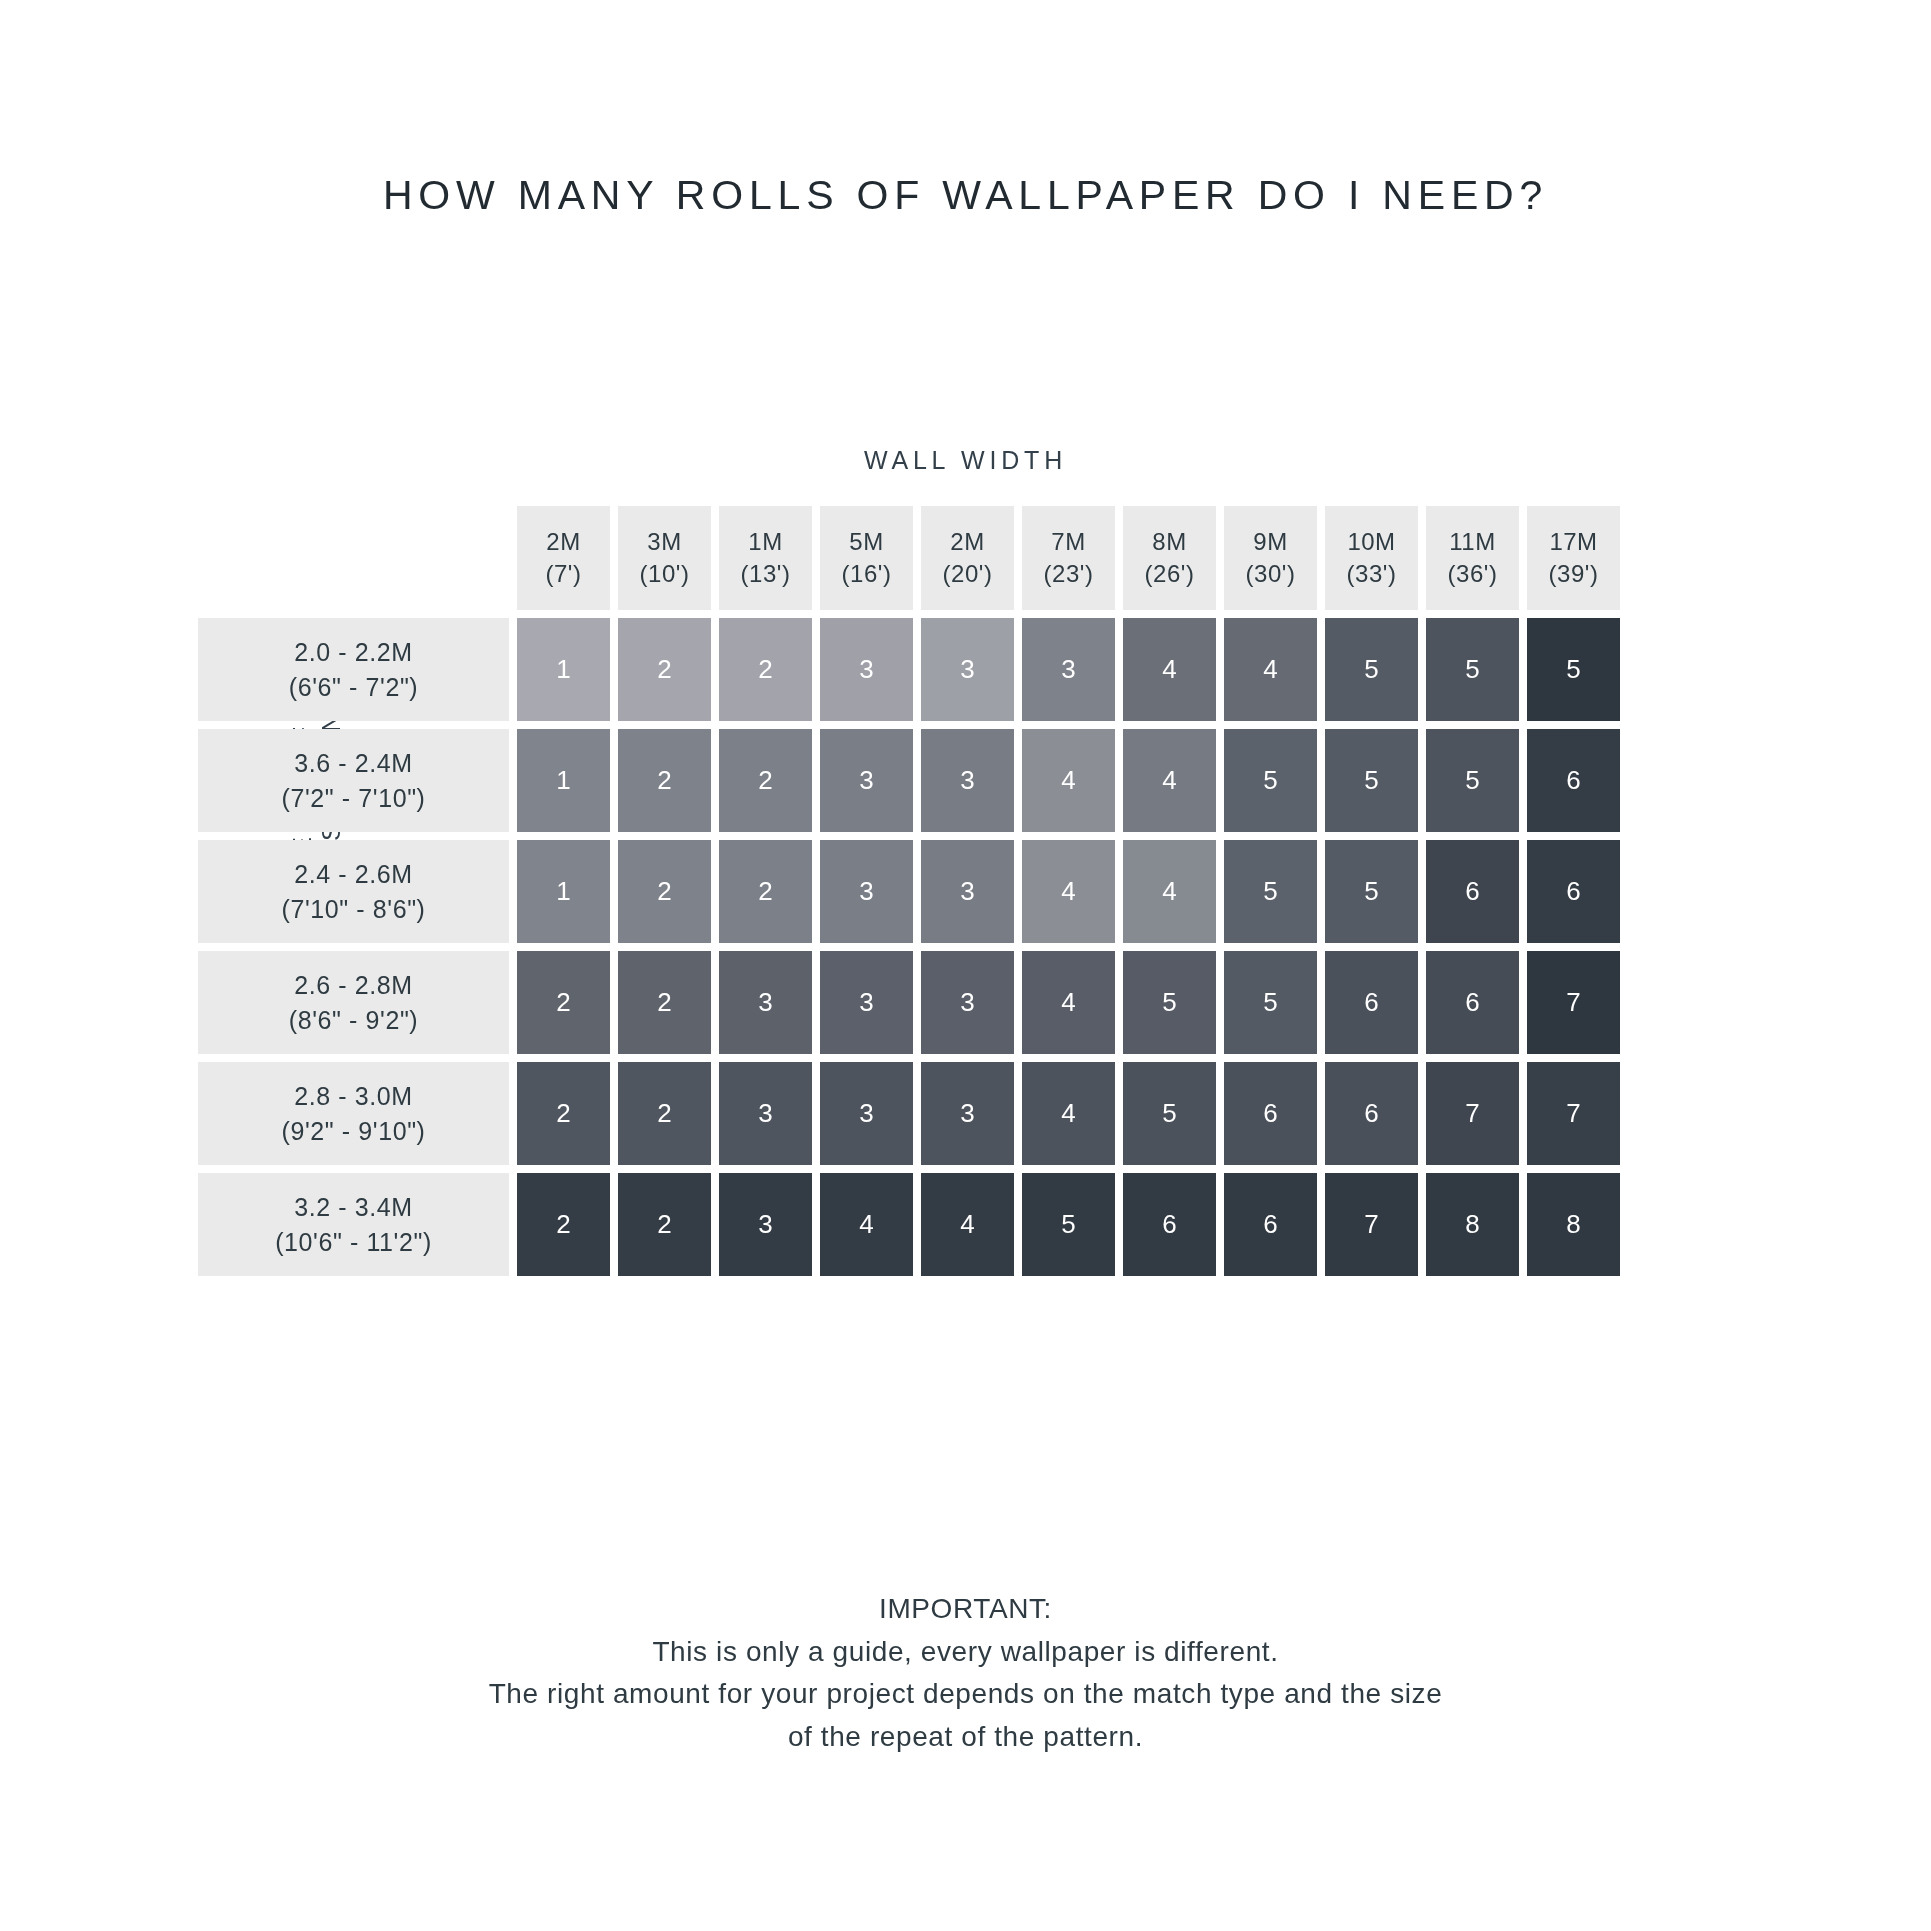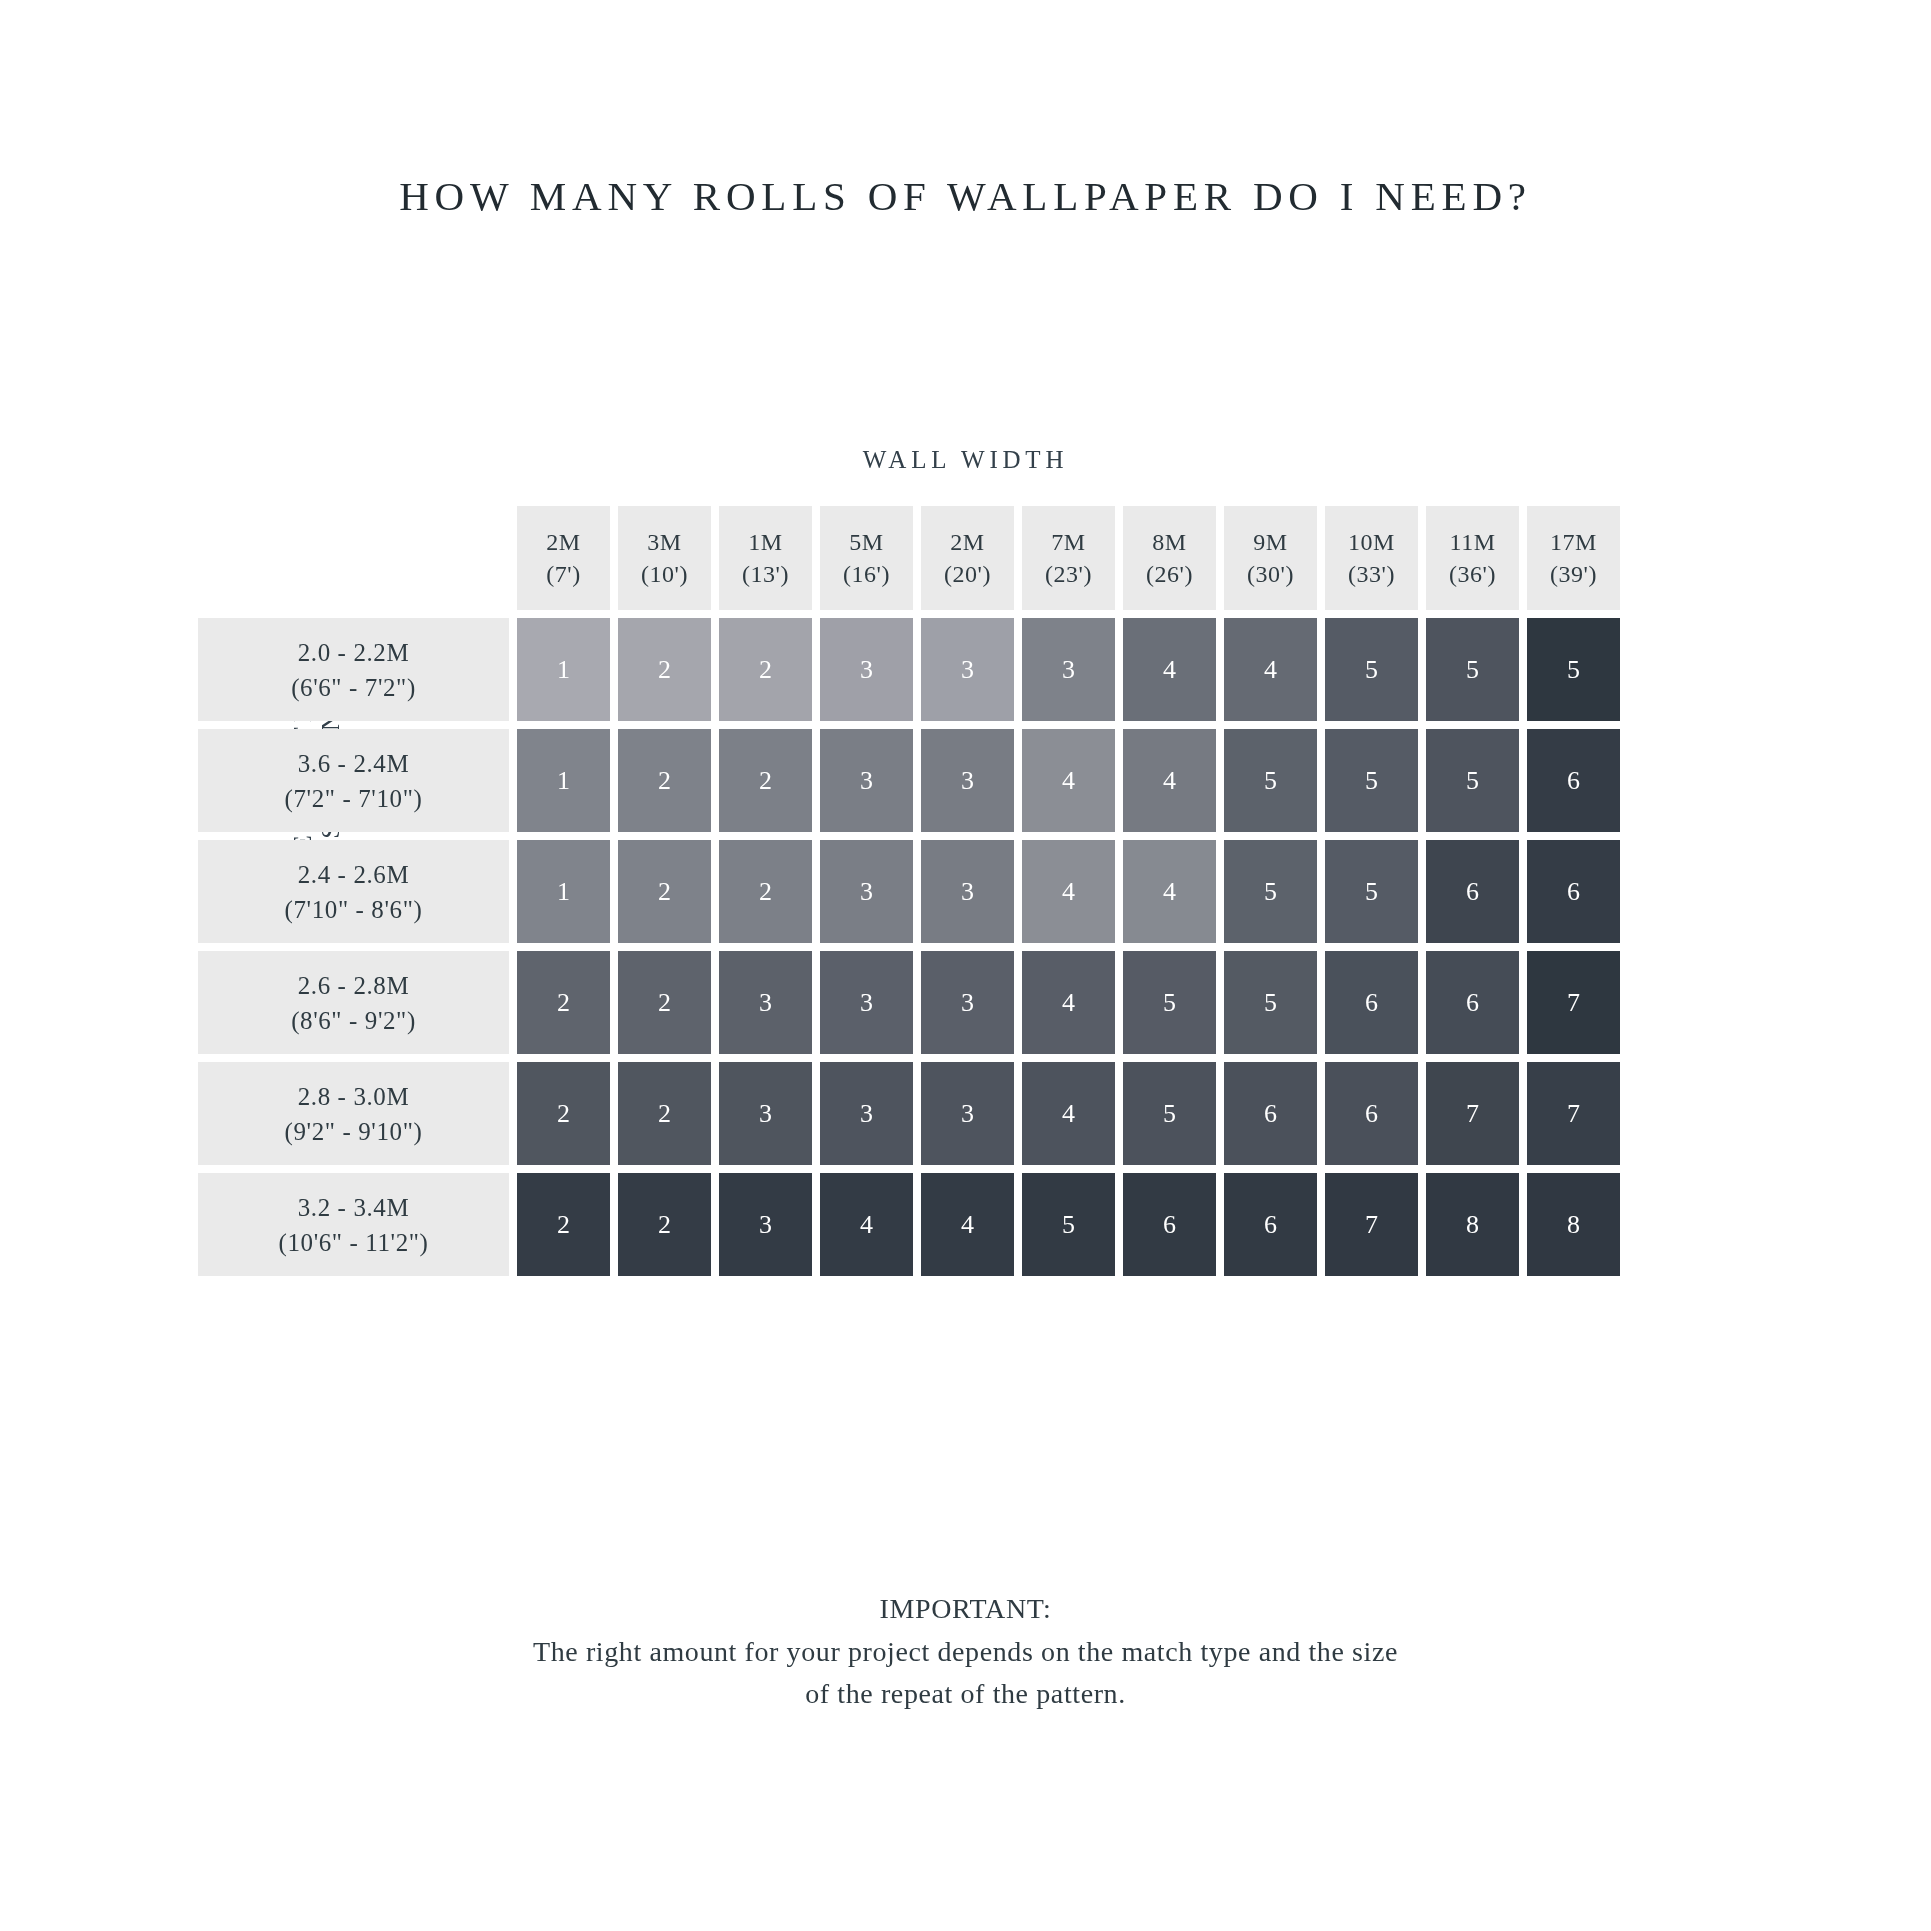--- a/index.html
+++ b/index.html
@@ -11,21 +11,20 @@
     width: 1931px;
     height: 1931px;
     font-family: "Liberation Sans", sans-serif;
     color: #2f3b42;
     overflow: hidden;
   }
   .page {
     position: relative;
     width: 1931px;
     height: 1931px;
-    font-family: Liberation Serif, serif;
   }
   .title {
     position: absolute;
     top: 172px;
     left: 0;
     width: 1931px;
     text-align: center;
     font-size: 41px;
     letter-spacing: 5.8px;
     color: #222b31;
@@ -295,18 +294,19 @@
             <td class="cell" style="background: rgb(49, 57, 67);">7</td>
             <td class="cell" style="background: rgb(49, 57, 67);">8</td>
             <td class="cell" style="background: rgb(48, 56, 66);">8</td>
           </tr>
         </tbody>
     </table>
   </div>
 
   <div class="footer">
     <span class="imp">IMPORTANT:</span>
+    <span class="imp">This is only a guide, every wallpaper is different.</span>
     <span class="imp">The right amount for your project depends on the match type and the size</span>
     <span class="imp">of the repeat of the pattern.</span>
   </div>
 
 </div>
 
 
 </body></html>

